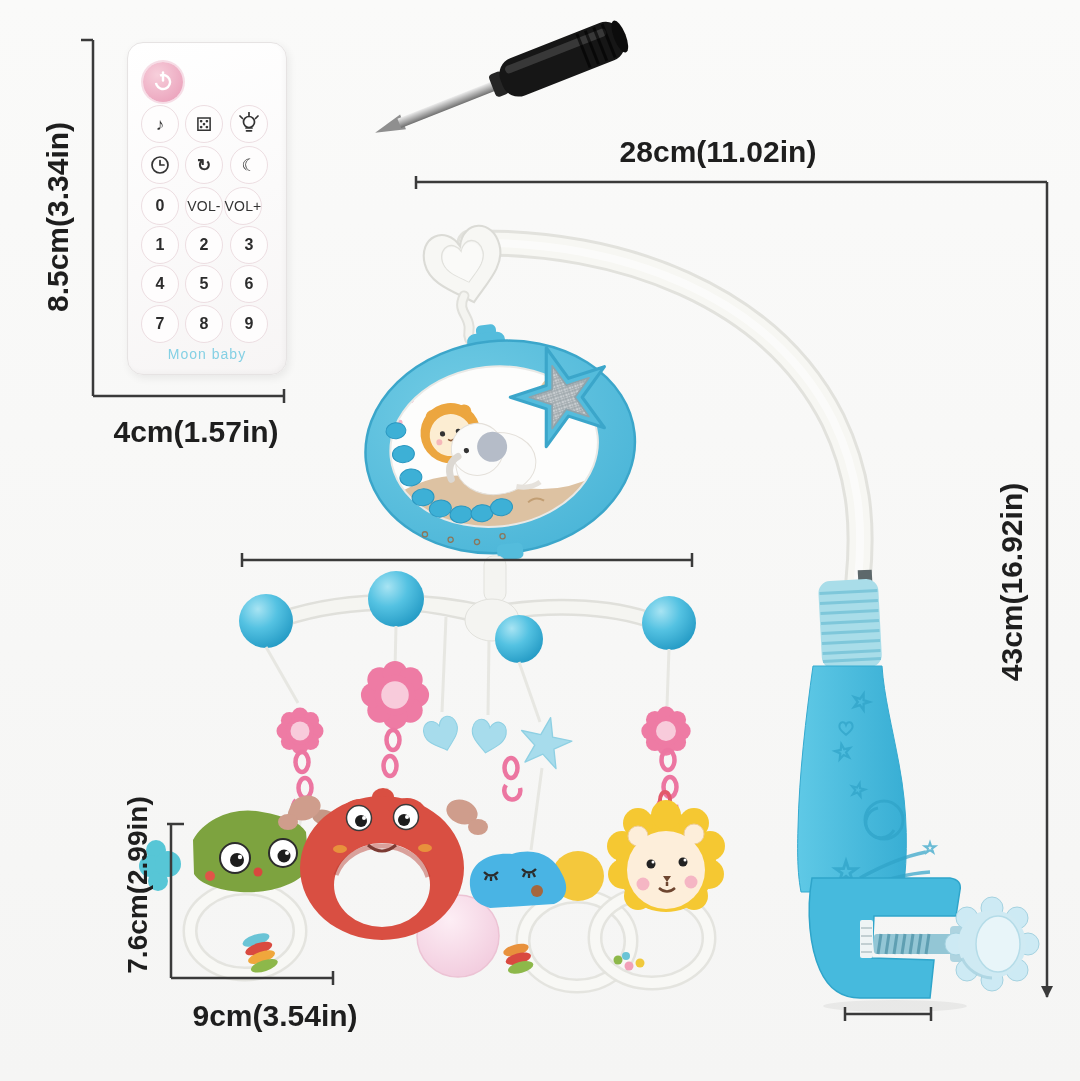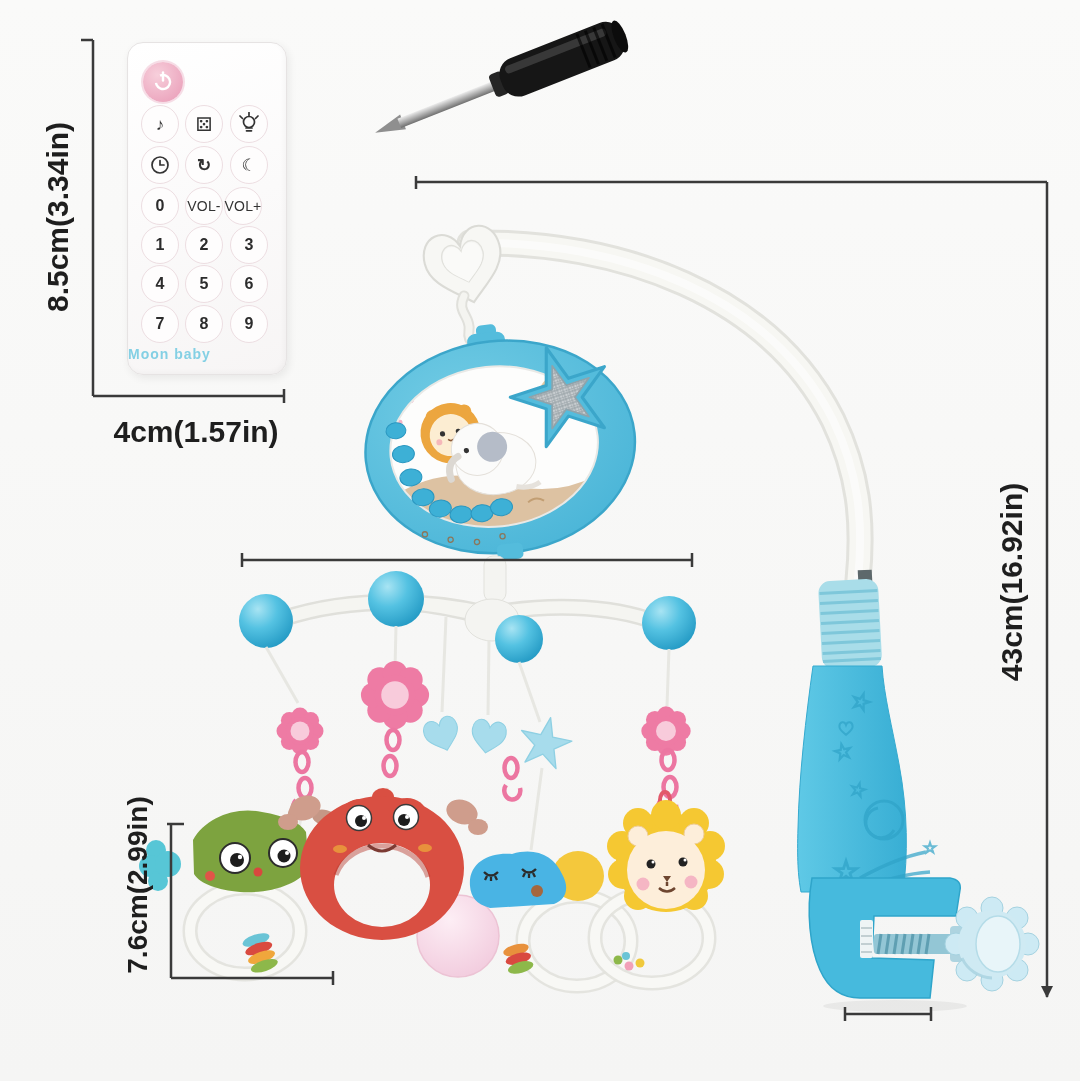--- a/index.html
+++ b/index.html
@@ -20,22 +20,22 @@
         border:1.5px solid #eddee2;background:#fefdfd;
         display:flex;align-items:center;justify-content:center;
         color:#333;box-sizing:border-box;}
   .rbtn .glyph{font-size:17px;line-height:1;}
   .rbtn.key{font-size:16px;font-weight:700;color:#2c2c2c;}
   .rbtn.vol{font-size:14px;font-weight:400;letter-spacing:.2px;}
   .pwr{position:absolute;left:15px;top:19px;width:40px;height:40px;border-radius:50%;
        background:radial-gradient(circle at 36% 32%,#f7cfdb,#eca7bf 75%);
        box-shadow:0 0 0 2px #f6dde6;
        display:flex;align-items:center;justify-content:center;}
-  .brand{position:absolute;left:0;top:303px;width:100%;text-align:left;
-         font-size:14px;font-weight:700;letter-spacing:1px;color:#84d0e4;}
+  .brand{position:absolute;left:0;top:303px;width:100%;text-align:center;
+         font-size:14px;font-weight:400;letter-spacing:1px;color:#84d0e4;}
 </style>
 </head>
 <body>
 
 <div class="stage">
 
 <svg class="scene" width="1080" height="1081" viewBox="0 0 1080 1081">
 <defs>
   <radialGradient id="ballG" cx="35%" cy="28%" r="80%">
     <stop offset="0%" stop-color="#a8e4f3"></stop>
@@ -418,16 +418,18 @@
 
   <div class="rbtn key" style="left:13px;top:262px">7</div>
   <div class="rbtn key" style="left:57px;top:262px">8</div>
   <div class="rbtn key" style="left:102px;top:262px">9</div>
 
   <div class="brand">Moon baby</div>
 </div>
 
 <div class="dim vert" style="left:-82px;top:200px;width:280px">8.5cm(3.34in)</div>
 <div class="dim" style="left:56px;top:415px;width:280px">4cm(1.57in)</div>
+<div class="dim" style="left:518px;top:135px;width:400px">28cm(11.02in)</div>
 <div class="dim vert" style="left:852px;top:565px;width:320px">43cm(16.92in)</div>
 <div class="dim vert" style="left:-12px;top:869px;width:300px;font-size:28px">7.6cm(2.99in)</div>
+<div class="dim" style="left:125px;top:999px;width:300px">9cm(3.54in)</div>
 
 </div>
 
 </body></html>

